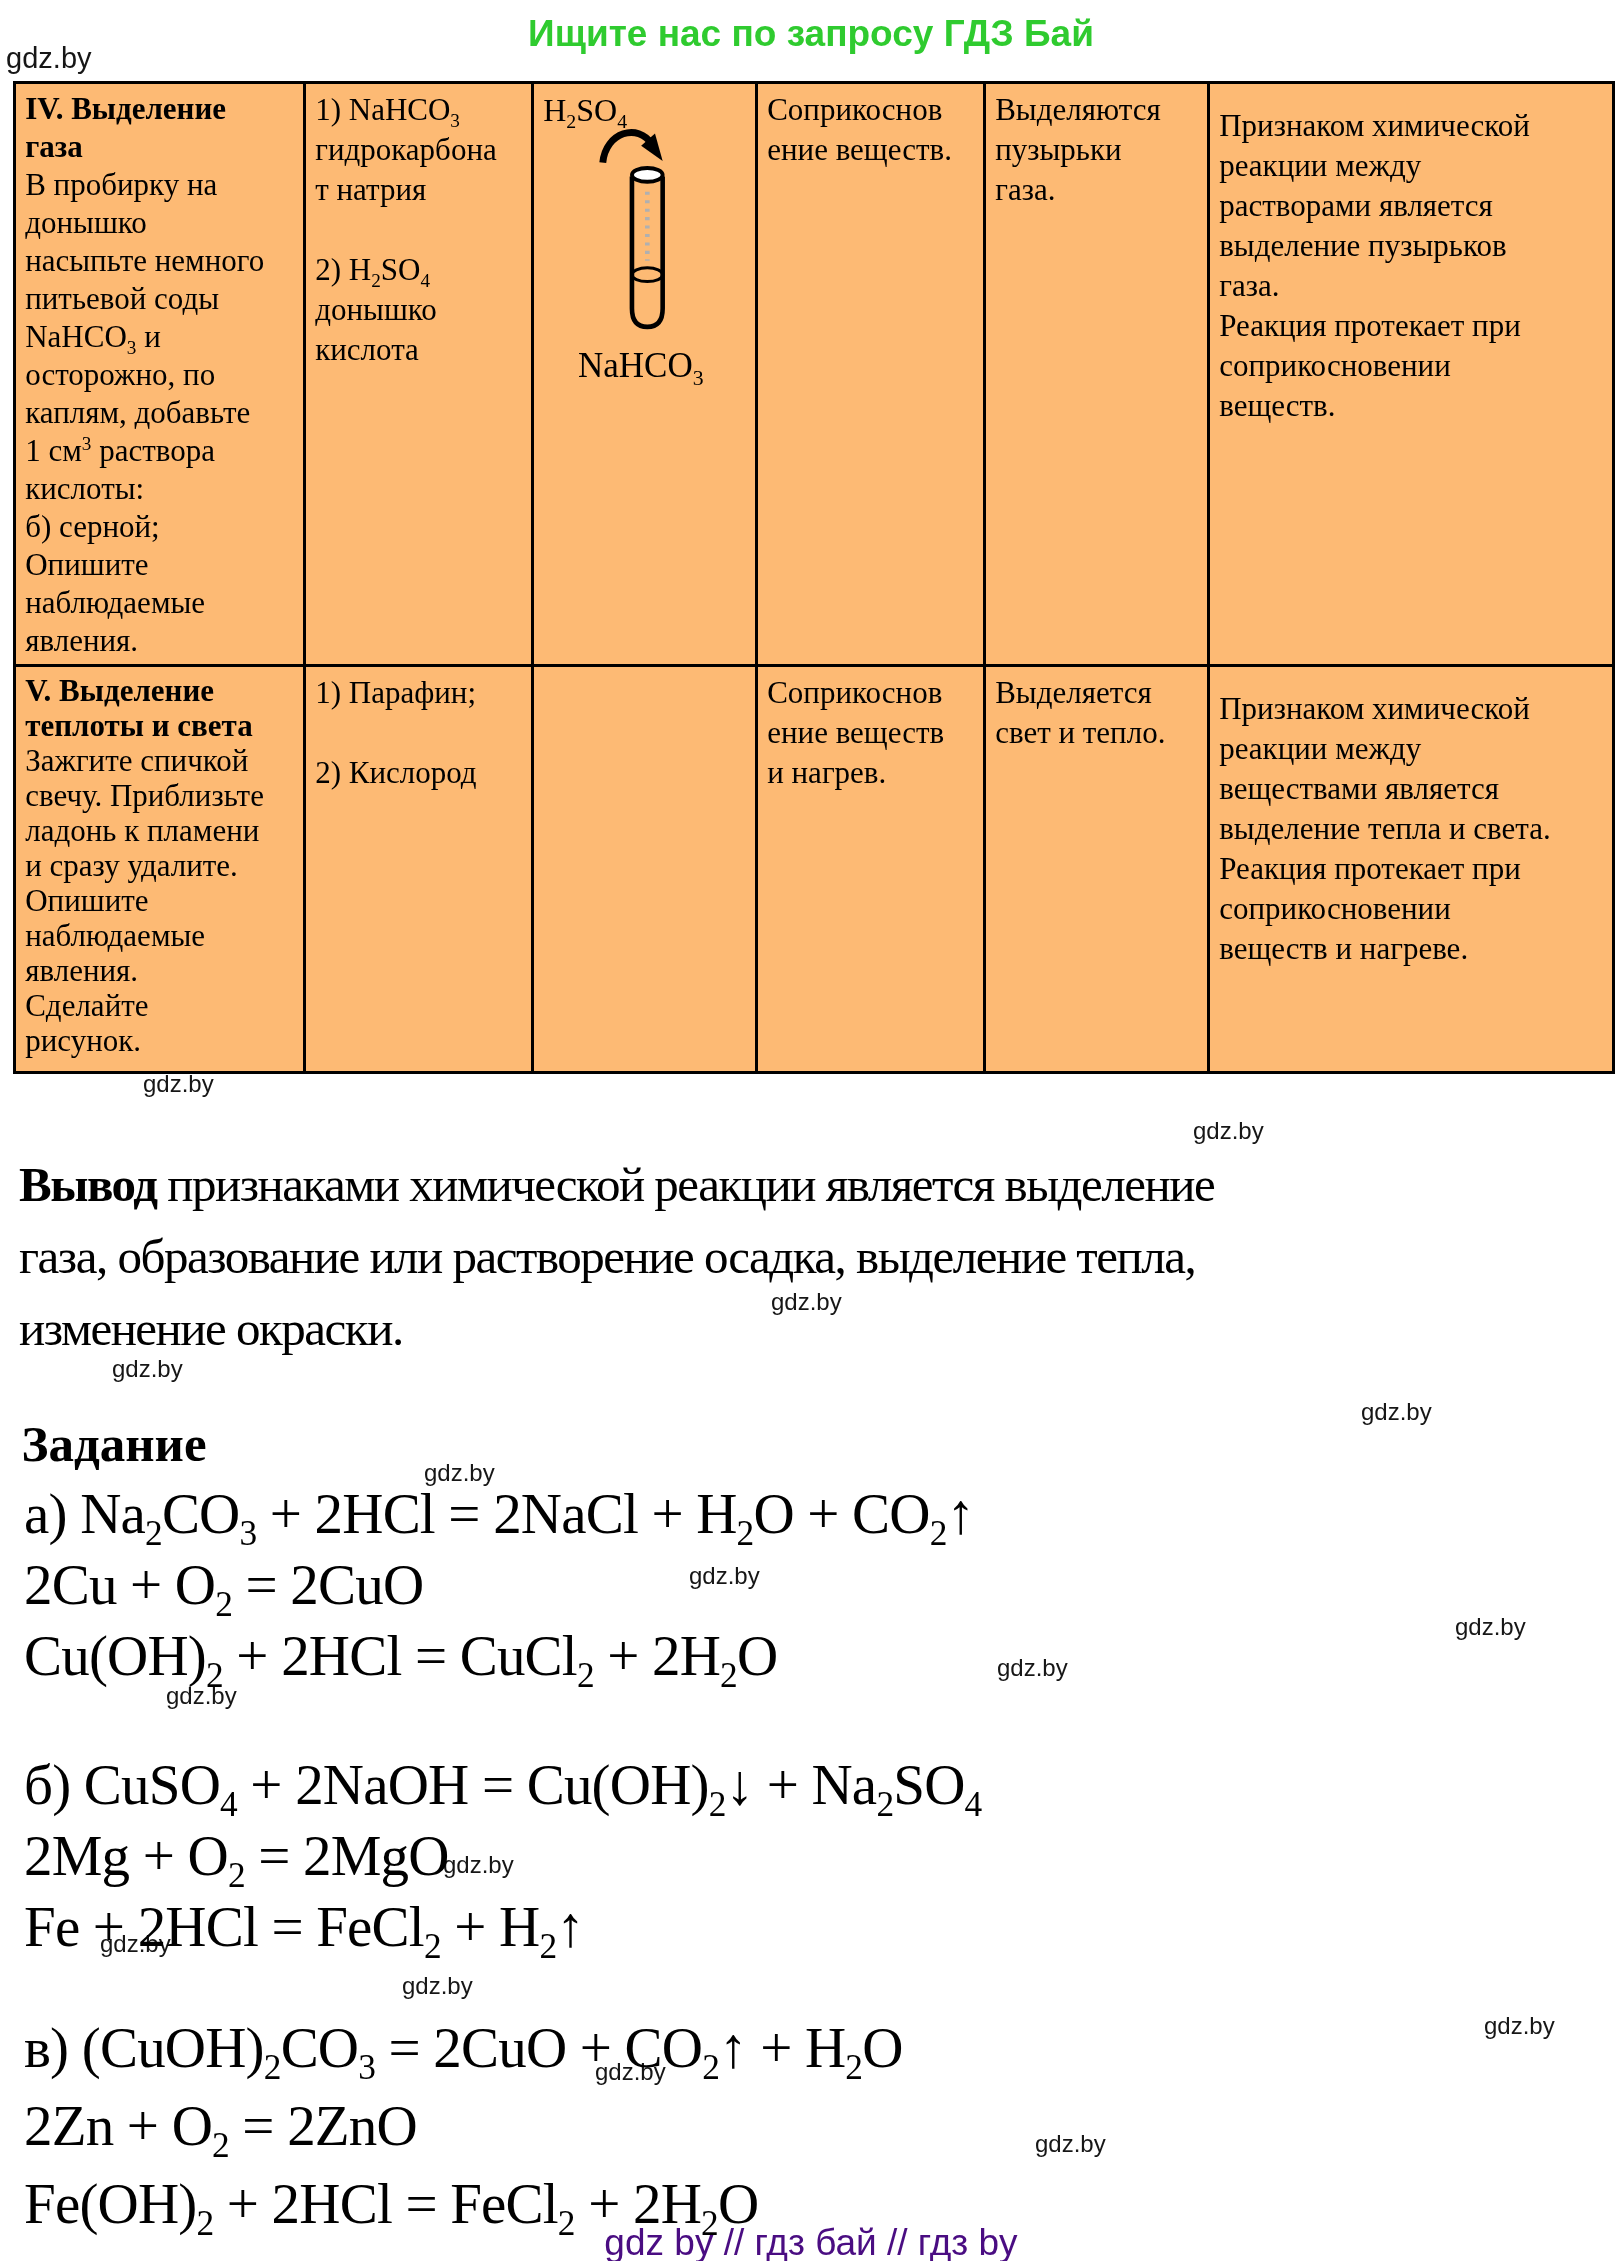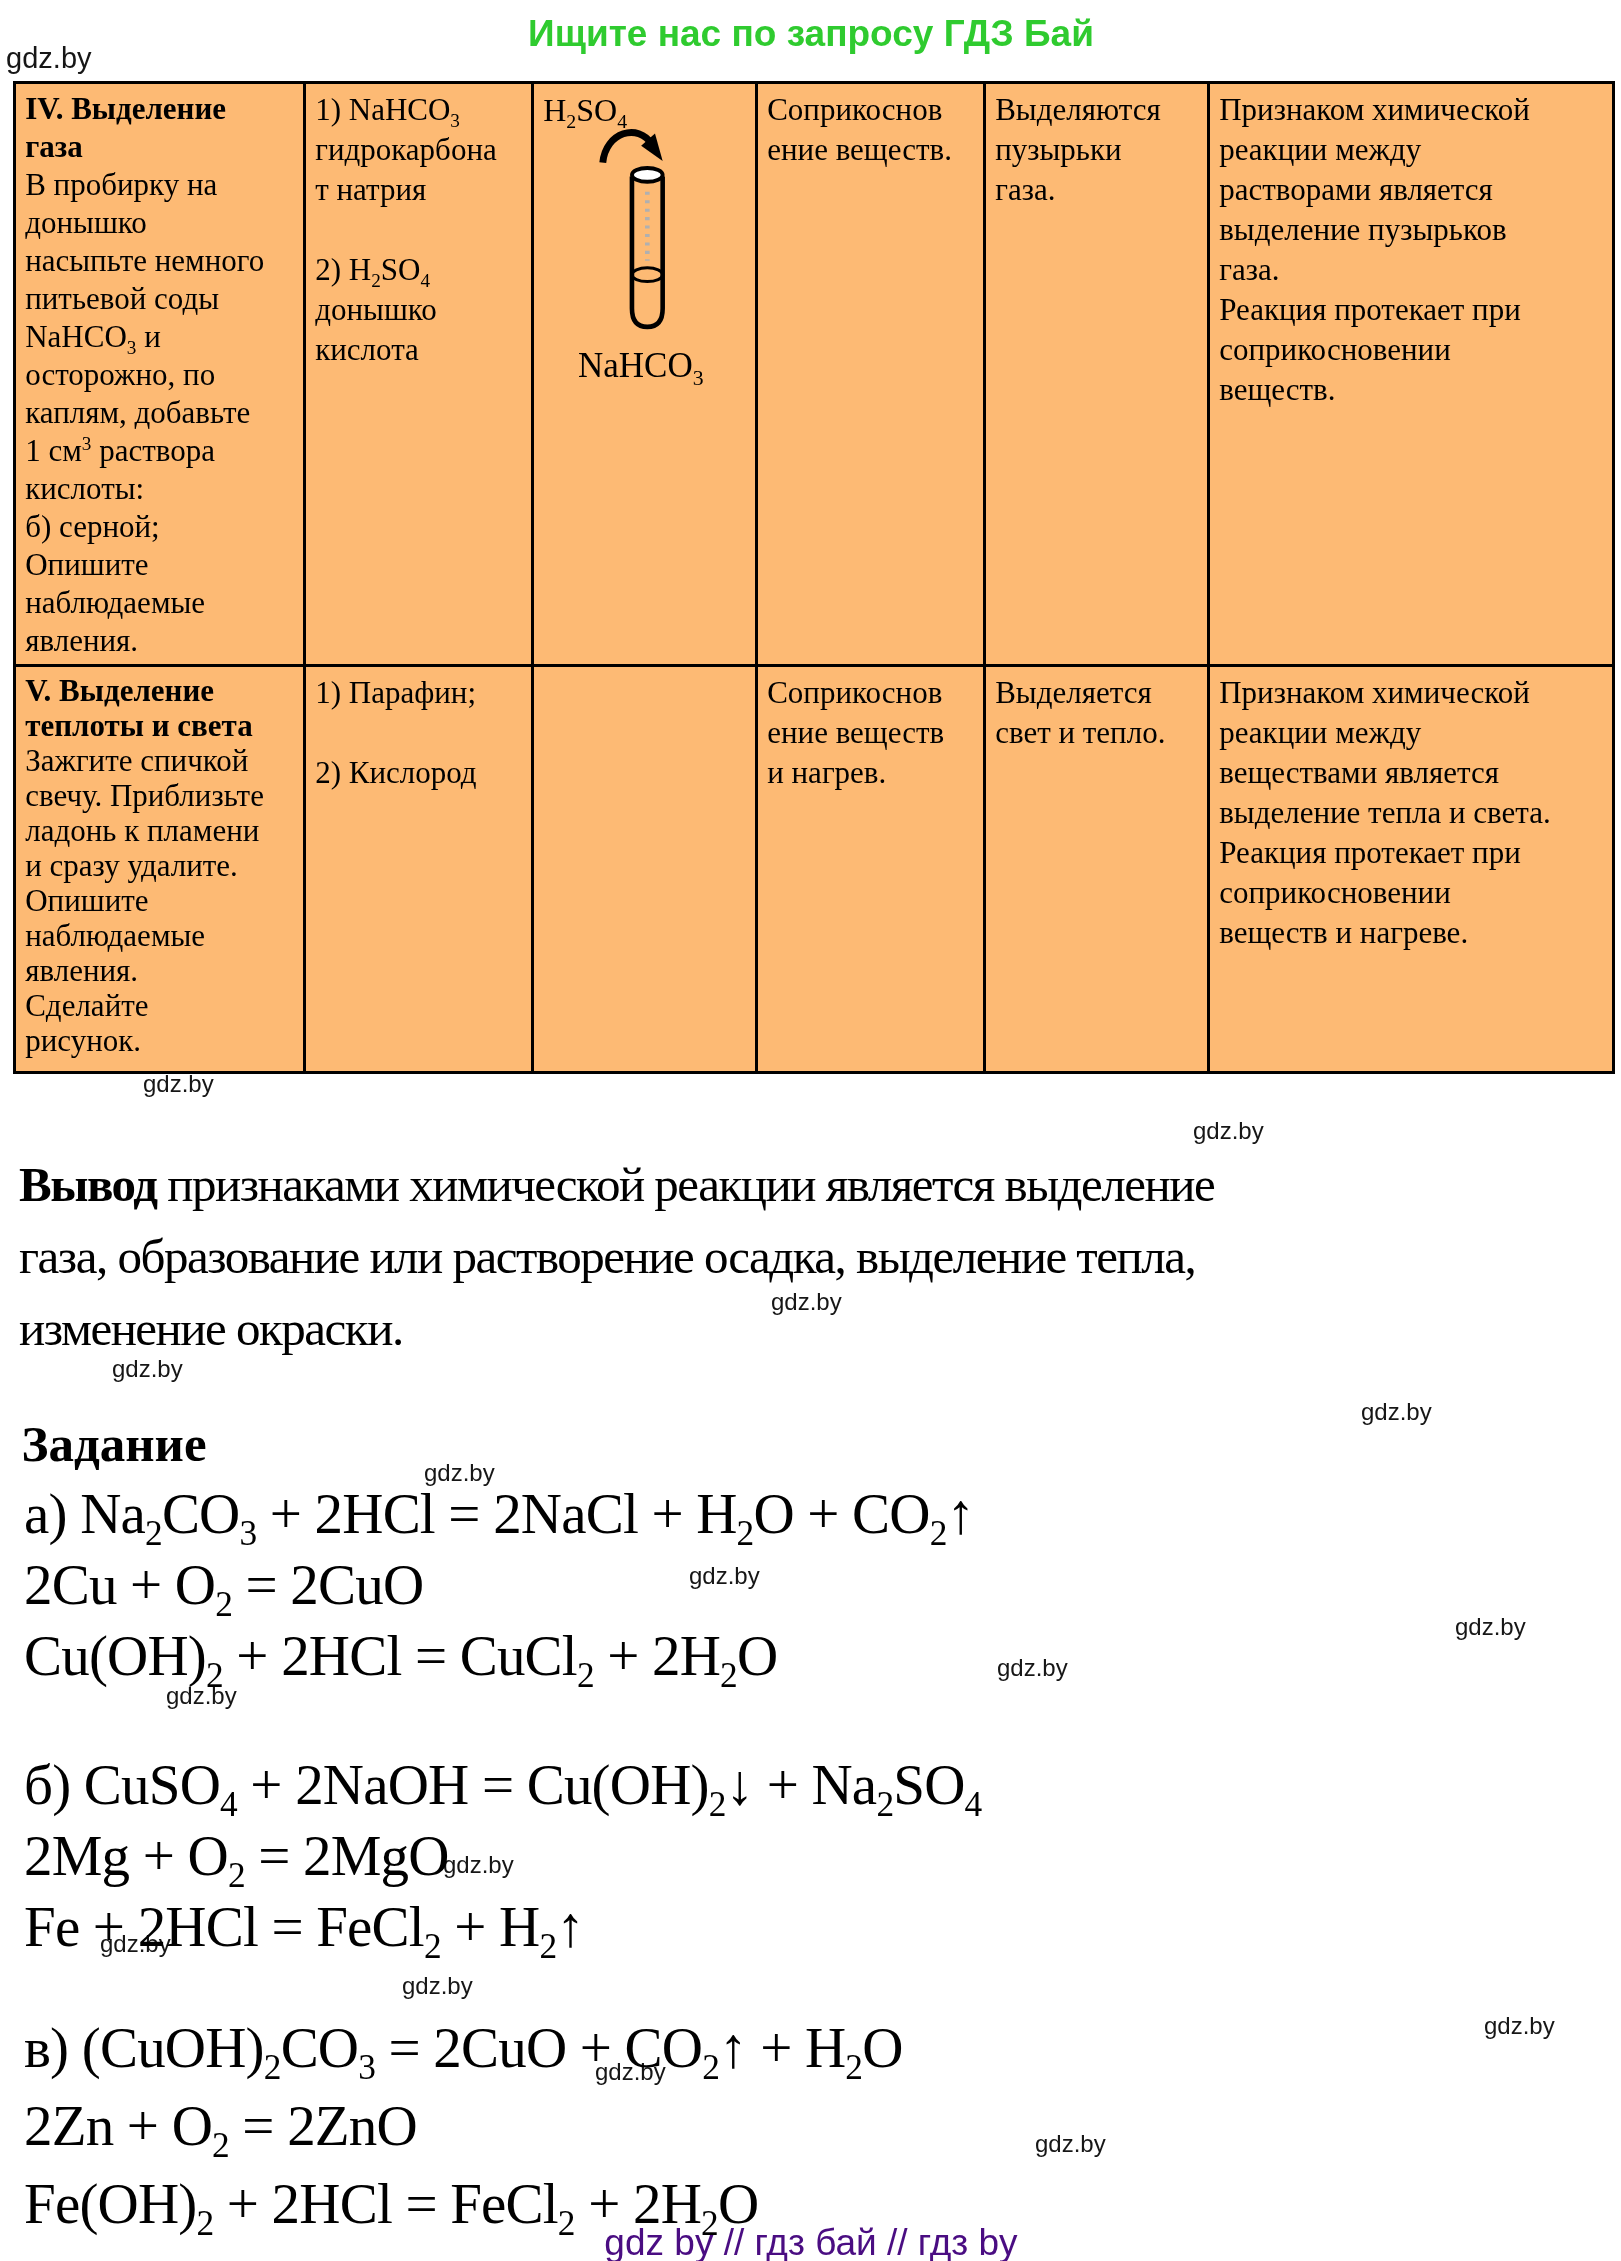--- a/index.html
+++ b/index.html
@@ -23,21 +23,21 @@
     display:grid;
     grid-template-columns:290px 228px 224px 228px 224px auto;
     grid-template-rows:583px auto;
     background:#fdba74;
   }
   .cell{
     border-right:3.1px solid #000;border-bottom:3.1px solid #000;
     box-sizing:border-box;padding:6.1px 7.7px 0 9.2px;
     font-size:31px;line-height:40px;position:relative;overflow:hidden;
   }
-  .cell.lastcol{border-right:none;}
+  .cell.lastcol{border-right:none;margin-top:16px;}
   .cell.lastrow{border-bottom:none;}
   .cell .ln{white-space:nowrap;}
   .b{font-weight:bold;}
   .r0c0{line-height:38px;}
   .r1c0{line-height:35px;}
   sub{font-size:62%;line-height:0;}
   sup{font-size:62%;line-height:0;}
   
   .tube-svg{position:absolute;left:61px;top:31px;width:100px;height:261px;}
   .tube-label-top{position:absolute;left:9.2px;top:6.1px;font-size:32px;}

